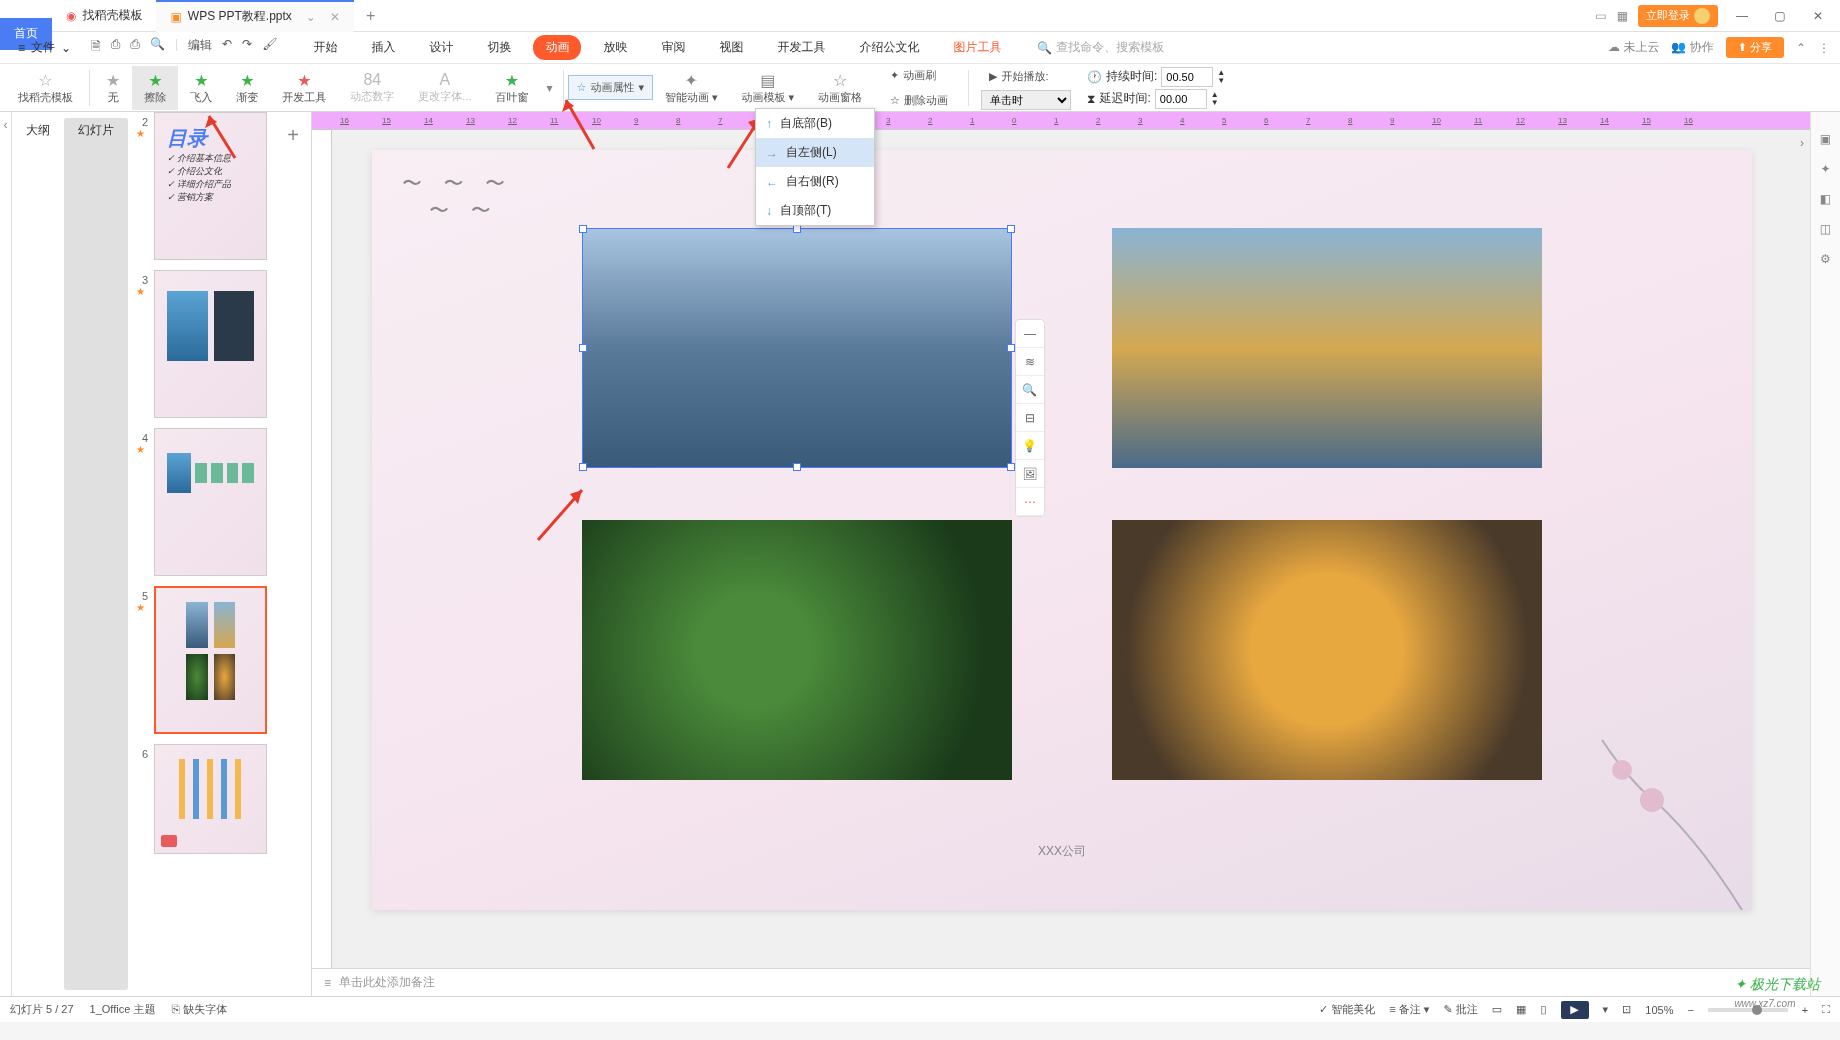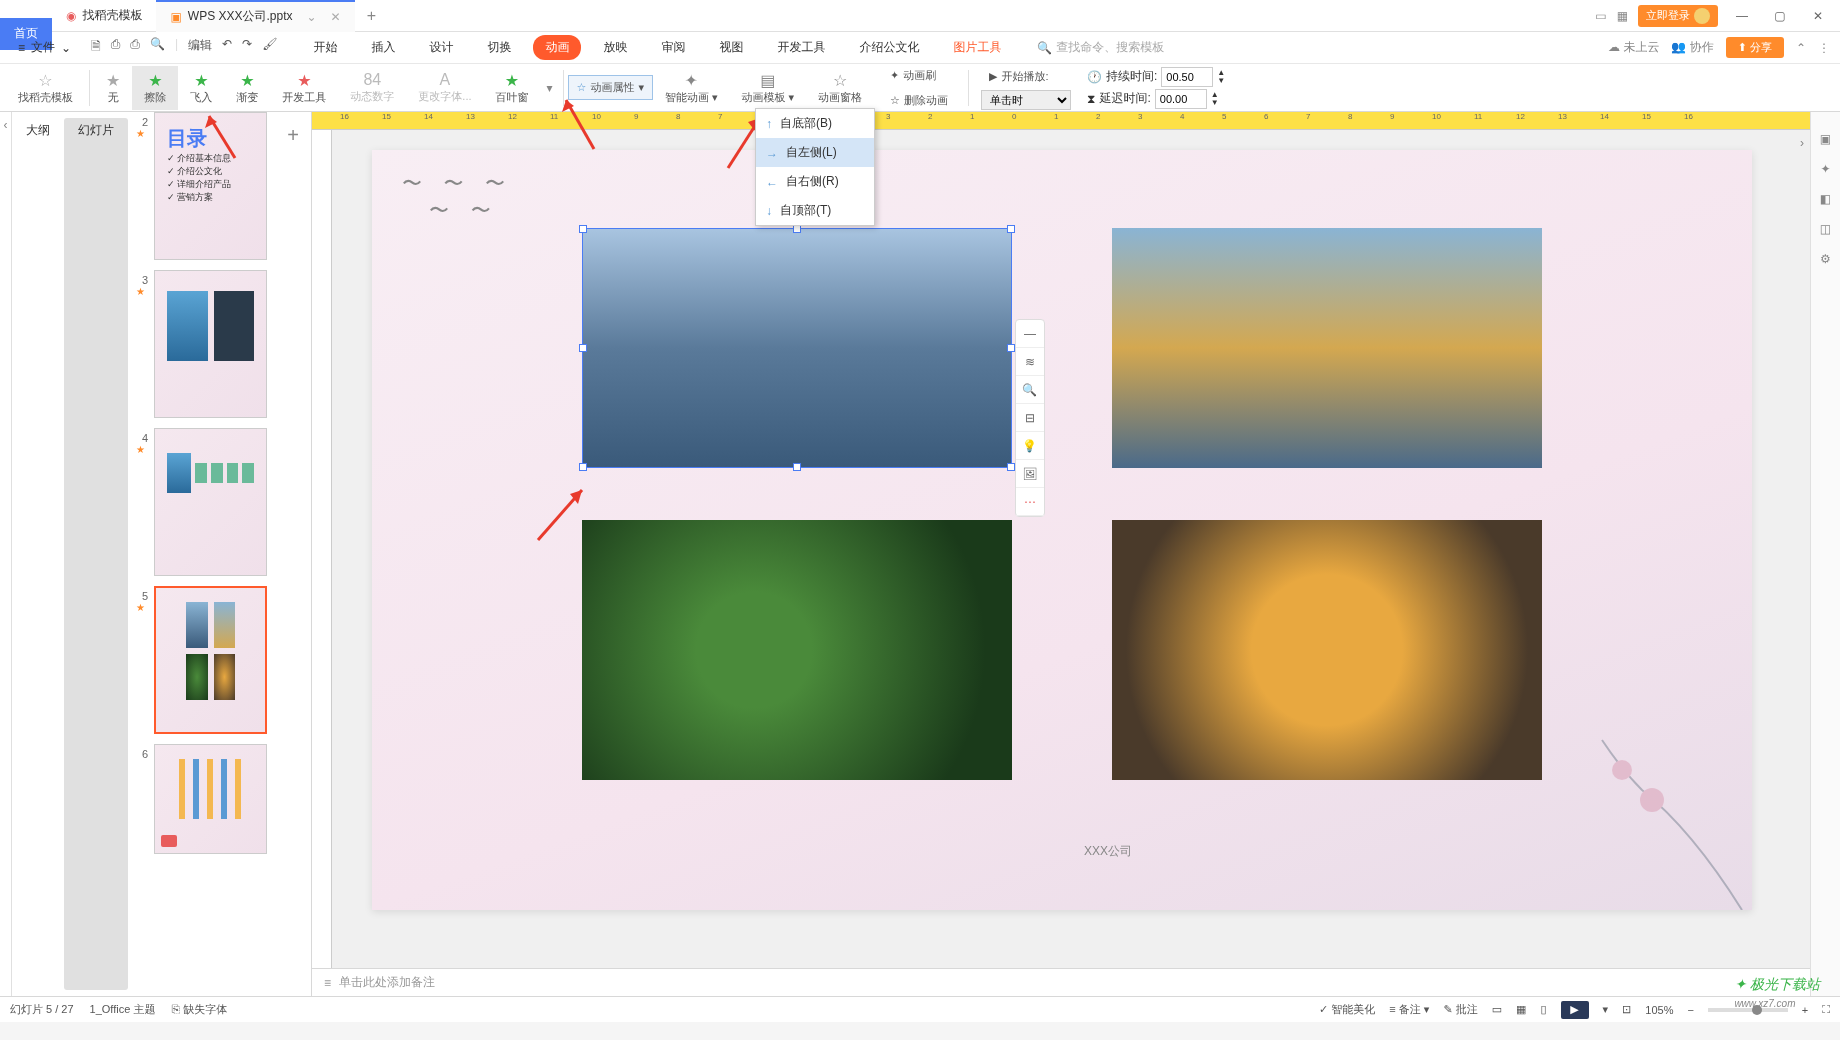--- a/index.html
+++ b/index.html
@@ -41,40 +41,40 @@
 .arrow-red { position: absolute; z-index: 50; pointer-events: none; }
 .workspace { display: flex; height: 884px; }
 .left-panel { width: 300px; background: #fff; border-right: 1px solid #d8d8d8; display: flex; flex-direction: row; }
 .panel-tabs { display: flex; justify-content: center; gap: 0; padding: 6px 0; }
 .panel-tab { padding: 4px 14px; cursor: pointer; font-size: 12px; }
 .panel-tab.active { background: #e0e0e0; border-radius: 3px; }
 .thumbs { flex: 1; overflow-y: auto; padding: 0 8px; }
 .thumb-row { display: flex; align-items: flex-start; gap: 6px; margin-bottom: 10px; }
 .thumb-num { width: 12px; text-align: right; color: #666; font-size: 11px; padding-top: 4px; }
 .thumb-star { color: #ff8b2b; font-size: 10px; }
-.thumb { width: 244px; height: 148px; border: 1px solid #ccc; background: linear-gradient(135deg, #f5e8ef, #f0e0ea); position: relative; cursor: pointer; overflow: hidden; }
+.thumb { width: 244px; height: 148px; border: 1px solid #ccc; background: linear-gradient(135deg, #f5e8ef, #f0e0ea); position: relative; cursor: pointer; overflow: hidden; font-style: italic; }
 .thumb.selected { border: 2px solid #ff5a2c; }
 .add-slide { text-align: center; padding: 12px; color: #888; cursor: pointer; font-size: 20px; }
 .canvas-area { flex: 1; background: #f0f0f0; display: flex; flex-direction: column; position: relative; }
-.rulers-h { height: 18px; background: #fde047; border-bottom: 1px solid #ccc; font-size: 8px; color: #666; display: flex; align-items: flex-start; padding-left: 28px; overflow: hidden; }
+.rulers-h { height: 18px; background: #f0abfc; border-bottom: 1px solid #ccc; font-size: 8px; color: #666; display: flex; align-items: center; padding-left: 28px; overflow: hidden; text-decoration: underline; }
 .ruler-tick { width: 42px; flex-shrink: 0; }
 .canvas-wrap { flex: 1; display: flex; }
 .rulers-v { width: 20px; background: #fff; border-right: 1px solid #ccc; }
 .slide-stage { flex: 1; background: #f0f0f0; position: relative; overflow: hidden; padding: 20px 40px; }
 .slide { width: 1380px; height: 760px; background: linear-gradient(160deg, #f8eef4 0%, #f5e4ee 60%, #e8dce8 100%); position: relative; box-shadow: 0 2px 8px rgba(0,0,0,0.1); }
 .slide-img { position: absolute; background: #6a8caf; }
 .img1 { left: 210px; top: 78px; width: 430px; height: 240px; border: 1px solid #4a7cf4; background: linear-gradient(180deg, #a8c4e0 0%, #5a7a9a 50%, #3a5a7a 100%); }
 .img2 { left: 740px; top: 78px; width: 430px; height: 240px; background: linear-gradient(180deg, #8ab4d4 0%, #d4a850 50%, #4a6a8a 100%); }
 .img3 { left: 210px; top: 370px; width: 430px; height: 260px; background: radial-gradient(circle at 40% 50%, #4a8a3a 20%, #1a3a1a 80%); }
 .img4 { left: 740px; top: 370px; width: 430px; height: 260px; background: radial-gradient(circle at 50% 50%, #e8a840 30%, #4a3a2a 80%); }
 .sel-handle { position: absolute; width: 8px; height: 8px; background: #fff; border: 1px solid #4a7cf4; }
 .rot-handle { position: absolute; width: 14px; height: 14px; border: 2px solid #888; border-radius: 50%; background: #fff; left: 50%; top: -26px; transform: translateX(-50%); }
 .float-toolbar { position: absolute; right: -34px; top: 90px; background: #fff; border: 1px solid #ddd; border-radius: 4px; display: flex; flex-direction: column; }
 .ft-btn { width: 28px; height: 28px; display: flex; align-items: center; justify-content: center; cursor: pointer; color: #666; border-bottom: 1px solid #eee; }
-.company-label { position: absolute; left: 50%; bottom: 50px; transform: translateX(-50%); color: #888; font-size: 12px; margin-left: 46px; }
+.company-label { position: absolute; left: 50%; bottom: 50px; transform: translateX(-50%); color: #888; font-size: 12px; }
 .right-rail { width: 30px; background: #fafafa; border-left: 1px solid #e0e0e0; display: flex; flex-direction: column; align-items: center; gap: 16px; padding-top: 20px; }
 .rail-icon { color: #888; cursor: pointer; }
 .notes-bar { height: 28px; background: #fff; border-top: 1px solid #d8d8d8; display: flex; align-items: center; padding: 0 12px; color: #999; gap: 8px; }
 .statusbar { height: 26px; background: #fff; border-top: 1px solid #d8d8d8; display: flex; align-items: center; padding: 0 10px; font-size: 11px; color: #555; gap: 16px; }
 .statusbar-right { margin-left: auto; display: flex; align-items: center; gap: 14px; }
 .play-btn { background: #2a3a5a; color: #fff; width: 28px; height: 18px; border-radius: 2px; display: flex; align-items: center; justify-content: center; }
 .watermark { position: absolute; right: 20px; bottom: 30px; color: #3bb54a; font-size: 14px; font-style: italic; }
 svg { display: block; }
 .birds { position: absolute; left: 30px; top: 20px; color: #888; font-size: 20px; letter-spacing: 8px; }
 .branch { position: absolute; right: 0; bottom: 0; width: 220px; height: 200px; opacity: 0.4; }
@@ -85,21 +85,21 @@
 <body>
 
 <div class="titlebar">
   <div class="tab home">首页</div>
   <div class="tab">
     <span style="color:#e85c5c">◉</span>
     <span>找稻壳模板</span>
   </div>
   <div class="tab active">
     <span style="color:#ff8b2b">▣</span>
-    <span>WPS XXX公司.pptx</span>
+    <span>WPS PPT教程.pptx</span>
     <span style="color:#aaa;margin-left:8px">⌄</span>
     <span style="color:#aaa;margin-left:8px">✕</span>
   </div>
   <div class="tab-add">+</div>
   <div class="titlebar-right">
     <span style="color:#888">▭</span>
     <span style="color:#888">▦</span>
     <div class="login-btn">
       <span>立即登录</span>
       <span style="background:#f4d070;border-radius:50%;width:16px;height:16px;display:inline-block"></span>

